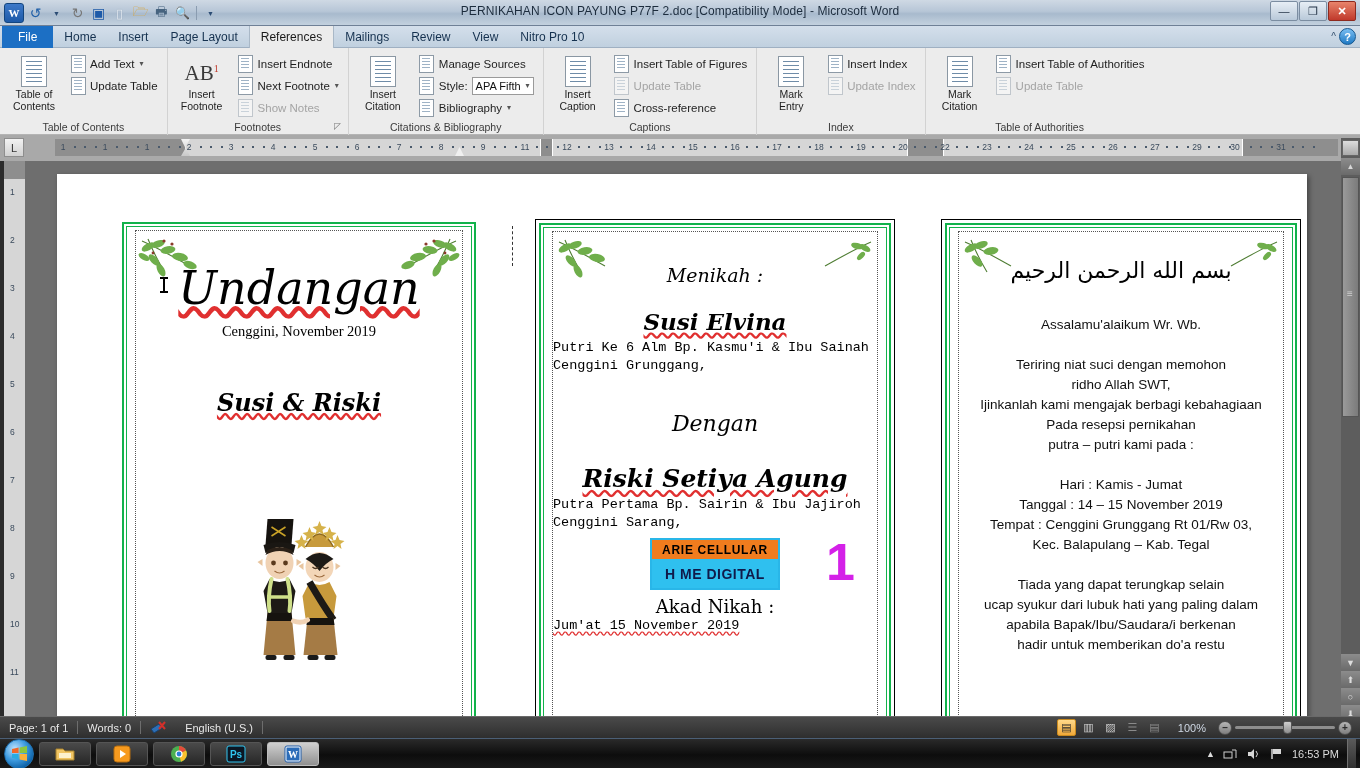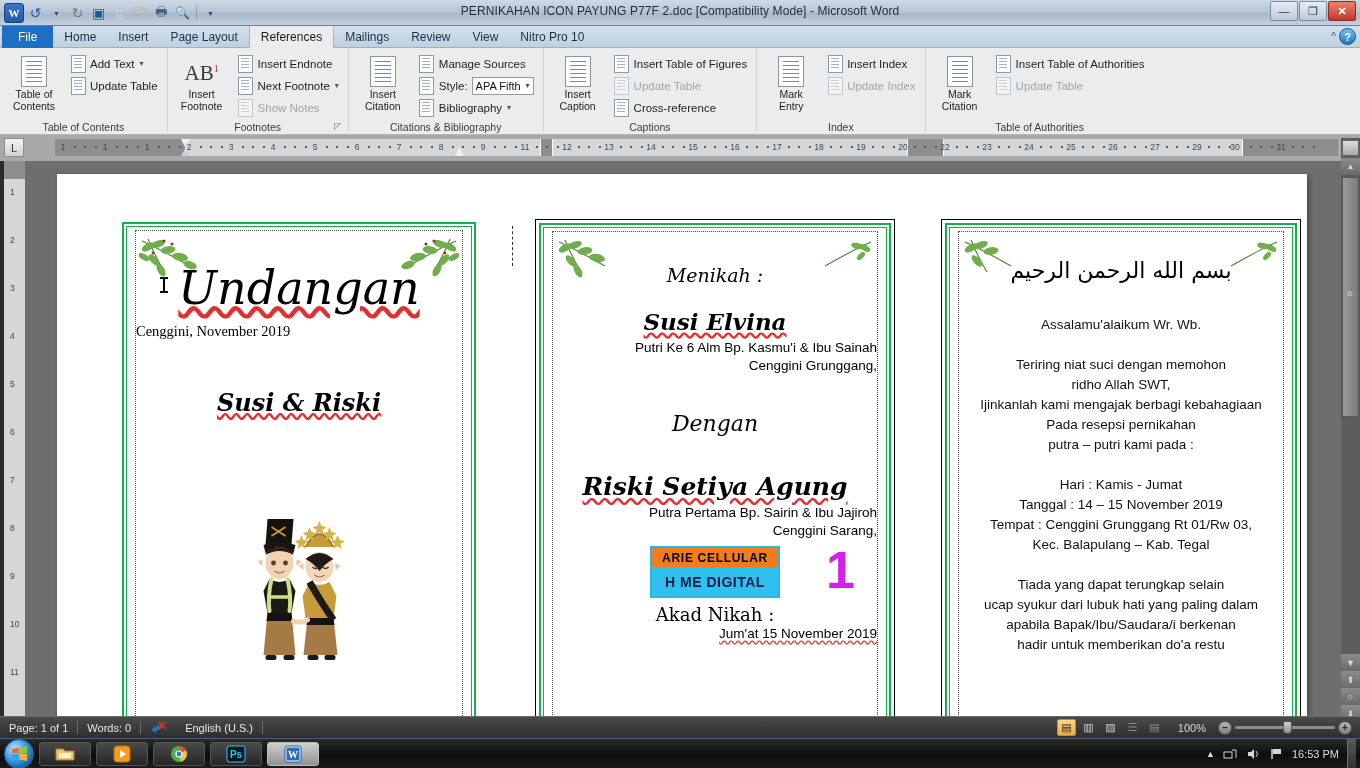--- a/index.html
+++ b/index.html
@@ -161,28 +161,28 @@
   .selbar::before { top: 0; } .selbar::after { bottom: 0; }
 
   .pagemark { position: absolute; left: 455px; top: 52px; width: 1px; height: 40px;
      border-left: 1px dashed #333; }
   .sq { text-decoration: underline; text-decoration-style: wavy; text-decoration-color: #e03030; text-underline-offset: 2px; }
 
   .undangan {
     font-family: "DejaVu Serif", serif; font-style: italic; font-size: 46px;
     text-align: center; margin-top: 34px; line-height: 1;
   }
-  .cenggini-line { font-family: "Liberation Serif", serif; font-size: 14.5px; margin-top: 12px; }
+  .cenggini-line { font-family: "Liberation Serif", serif; font-size: 14.5px; text-align: center; margin-top: 12px; }
   .susiriski { font-family: "DejaVu Serif", serif; font-style: italic; font-weight: bold; font-size: 24px; text-align: center; margin-top: 48px; }
 
   .couple { position: absolute; left: 50%; transform: translateX(-50%); top: 280px; width: 135px; height: 150px; }
 
   .menikah { font-family: "DejaVu Serif", serif; font-style: italic; font-size: 19px; text-align: center; margin-top: 32px; }
   .bigname { font-family: "DejaVu Serif", serif; font-style: italic; font-weight: bold; font-size: 23px; text-align: center; }
-  .subline { font-family: Liberation Sans, sans-serif; font-size: 13.5px; text-align: right; line-height: 18px; }
+  .subline { font-family: Liberation Mono, monospace; font-size: 13.5px; text-align: left; line-height: 18px; }
   .dengan { font-family: "DejaVu Serif", serif; font-style: italic; font-size: 22px; text-align: center; }
 
   .logo {
     width: 130px; height: 52px; border: 2px solid #29b6e8; background: #1b2a6b;
     margin: 6px auto 0; position: relative; overflow: hidden;
   }
   .logo-top { height: 19px; background: #f07c1e; color: #000000; font-size: 12px; font-weight: bold;
     display:flex; align-items:center; justify-content:center; letter-spacing: .7px; font-family:"Liberation Sans",sans-serif;}
   .logo-bot { height: 29px; background: #2fc0ef; color: #101a4a; font-size: 14px; font-weight: bold;
     display:flex; align-items:center; justify-content:center; letter-spacing: .5px; font-family:"Liberation Sans",sans-serif;}
@@ -775,21 +775,21 @@
               <ellipse cx="18" cy="10" rx="6" ry="3" transform="rotate(-15 18 10)"></ellipse>
               <ellipse cx="14" cy="20" rx="5" ry="2.6" transform="rotate(45 14 20)"></ellipse>
             </g>
           </svg>
 
           <div class="menikah">Menikah :</div>
           <div class="bigname sq" style="margin-top:22px;">Susi Elvina</div>
           <div class="subline" style="margin-top:4px;">Putri Ke 6 Alm Bp. Kasmu'i &amp; Ibu Sainah</div>
           <div class="subline">Cenggini Grunggang,</div>
           <div class="dengan" style="margin-top:36px;">Dengan</div>
-          <div class="bigname sq" style="margin-top:36px;font-size:25px;">Riski Setiya Agung</div>
+          <div class="bigname sq" style="margin-top:28px;font-size:25px;">Riski Setiya Agung</div>
           <div class="subline" style="margin-top:3px;">Putra Pertama Bp. Sairin  &amp; Ibu Jajiroh</div>
           <div class="subline">Cenggini Sarang,</div>
 
           <div style="position:relative;">
             <div class="logo">
               <div class="logo-top">ARIE CELLULAR</div>
               <div class="logo-bot">H   ME DIGITAL</div>
             </div>
             <div style="position:absolute;right:22px;top:-2px;font-size:52px;font-weight:bold;color:#d421e8;line-height:1;">1</div>
           </div>

